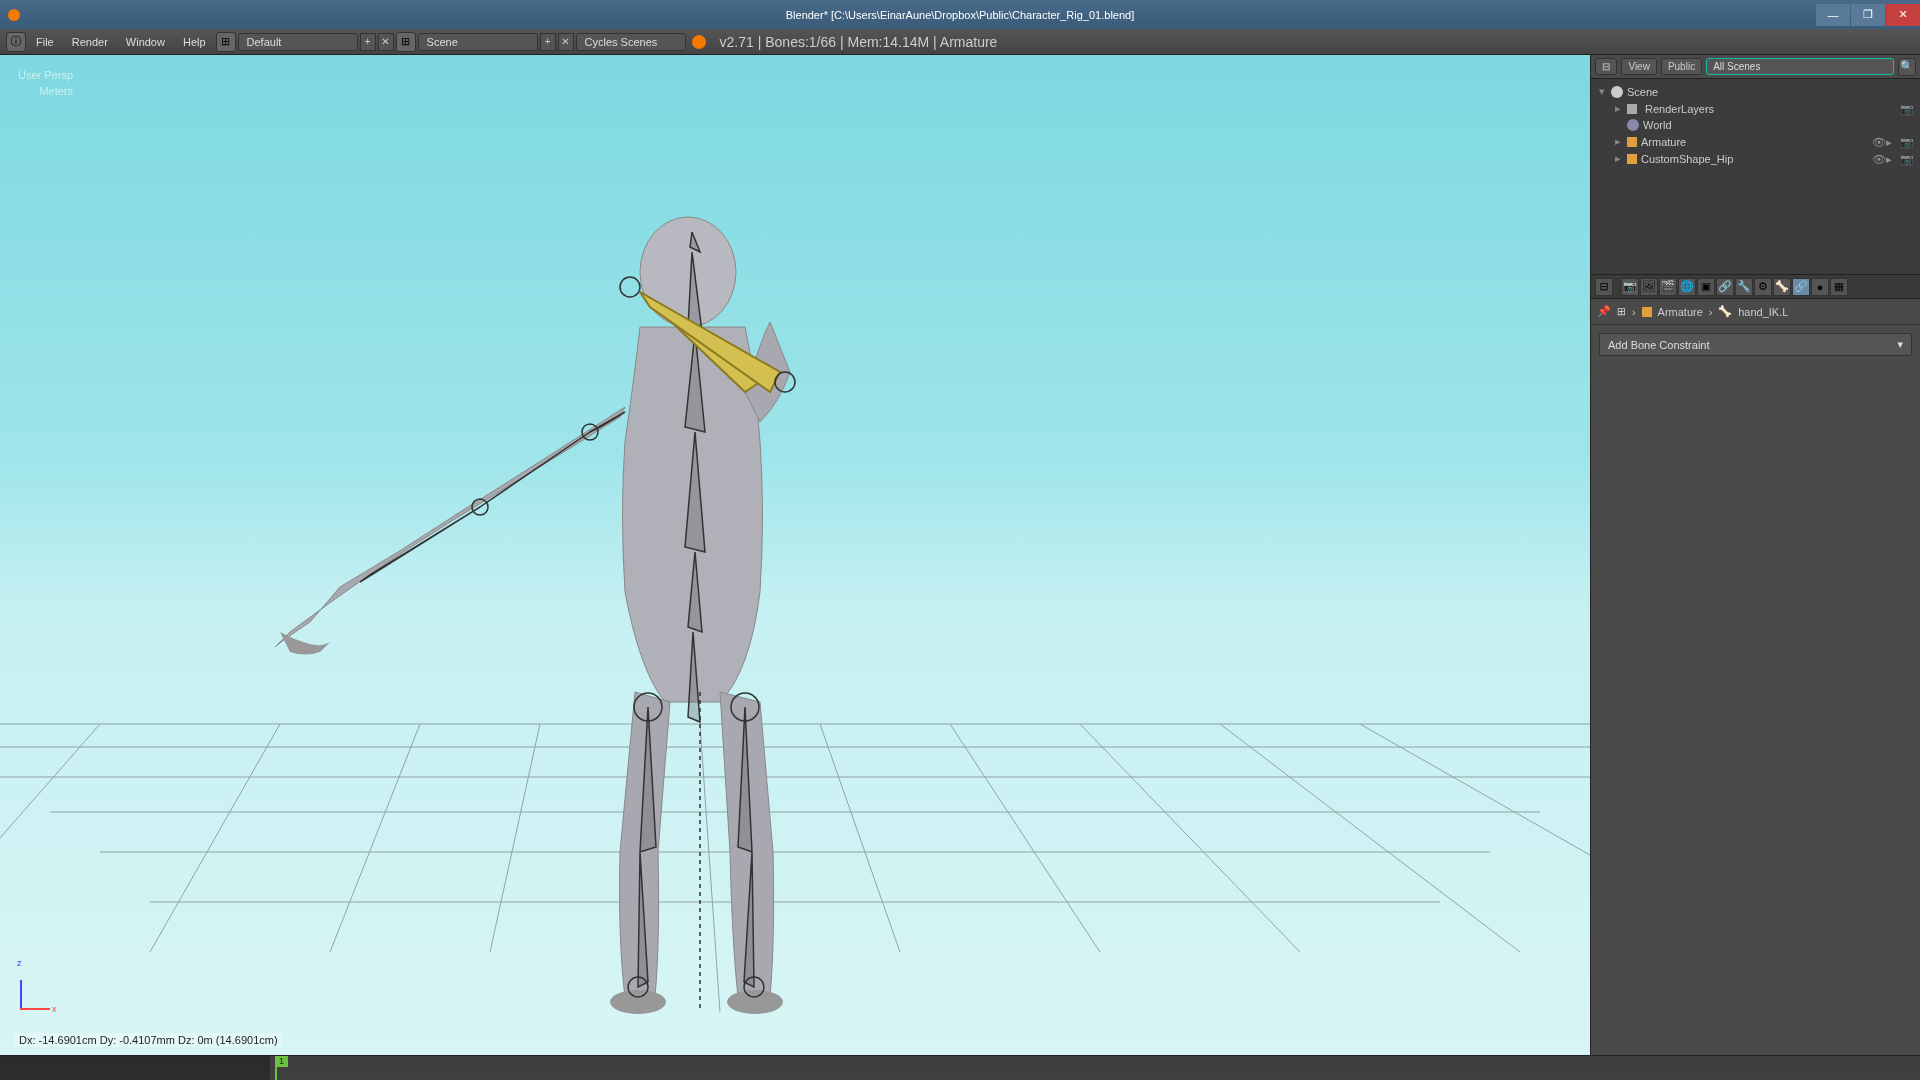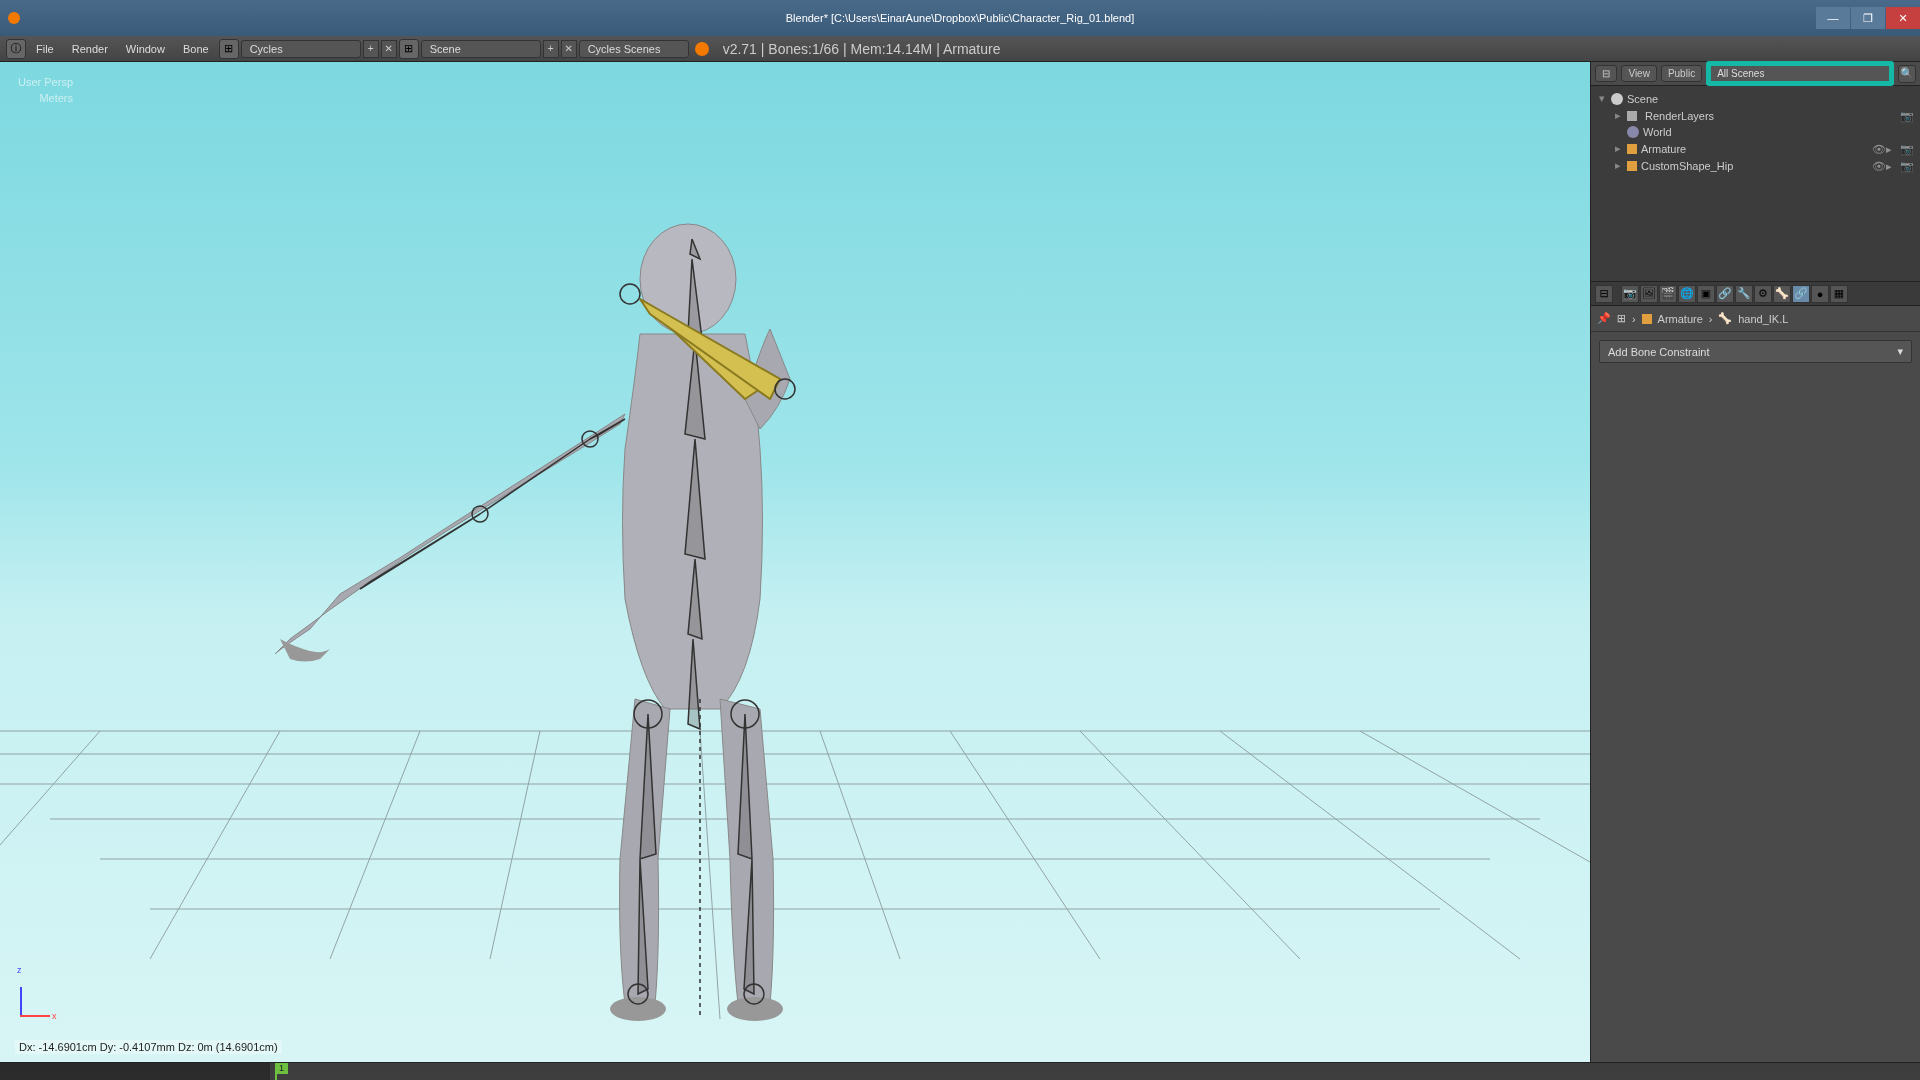--- a/index.html
+++ b/index.html
@@ -1,19 +1,19 @@
 <!DOCTYPE html>
 <html><head>
   <meta charset="utf-8">
   <style>
     * { margin: 0; padding: 0; box-sizing: border-box; font-family: Arial, sans-serif; font-size: 11px; }
     body { width: 1920px; height: 1080px; overflow: hidden; background: #727272; }
     
     
-    .title-bar { height: 36px; background: linear-gradient(#4a6a8a, #3a5a7a); display: flex; align-items: center; justify-content: center; position: relative; color: #fff; }
+    .title-bar { height: 29px; background: linear-gradient(#4a6a8a, #3a5a7a); display: flex; align-items: center; justify-content: center; position: relative; color: #fff; }
     .title-bar .blender-icon { position: absolute; left: 8px; width: 12px; height: 12px; background: #f57900; border-radius: 50%; }
     .title-bar .win-controls { position: absolute; right: 0; display: flex; }
     .title-bar .win-btn { width: 34px; height: 22px; background: #5a7a9a; display: flex; align-items: center; justify-content: center; color: #fff; margin-left: 1px; cursor: pointer; }
     .title-bar .win-btn.close { background: #c74040; }
     
     
     .menu-bar { height: 26px; background: linear-gradient(#555, #444); display: flex; align-items: center; padding: 0 6px; gap: 2px; border-bottom: 1px solid #222; }
     .menu-bar .icon-btn { width: 20px; height: 20px; background: #666; border: 1px solid #333; border-radius: 3px; display: flex; align-items: center; justify-content: center; cursor: pointer; }
     .menu-bar .menu-item { padding: 4px 8px; color: #ddd; cursor: pointer; }
     .menu-bar .dropdown { background: #555; border: 1px solid #333; border-radius: 3px; padding: 2px 8px; color: #ddd; min-width: 80px; height: 18px; display: flex; align-items: center; }
@@ -34,21 +34,21 @@
     .axis-widget .x-label { position: absolute; bottom: -4px; left: 32px; color: #ff4444; font-size: 9px; }
     .transform-readout { position: absolute; bottom: 8px; left: 15px; color: #222; font-size: 11px; background: rgba(255,255,255,0.3); padding: 1px 4px; }
     
     
     .right-panel { width: 330px; background: #4a4a4a; display: flex; flex-direction: column; border-left: 1px solid #222; }
     
     
     .outliner { height: 220px; background: #3c3c3c; border-bottom: 1px solid #222; display: flex; flex-direction: column; }
     .outliner-header { height: 24px; background: #4a4a4a; display: flex; align-items: center; padding: 0 4px; gap: 4px; border-bottom: 1px solid #222; }
     .outliner-header .btn { padding: 2px 6px; background: #555; border: 1px solid #333; border-radius: 3px; color: #ccc; cursor: pointer; font-size: 10px; }
-    .outliner-header .dropdown { background: #555; border: 5px solid #14b8a6; border-radius: 3px; padding: 2px 6px; color: #ddd; flex: 1; font-size: 10px; }
+    .outliner-header .dropdown { background: #555; border: 1px solid #14b8a6; border-radius: 3px; padding: 2px 6px; color: #ddd; flex: 1; font-size: 10px; }
     .outliner-header .search-icon { width: 18px; height: 18px; background: #555; border: 1px solid #333; border-radius: 3px; display: flex; align-items: center; justify-content: center; }
     .outliner-tree { flex: 1; padding: 4px; overflow-y: auto; }
     .tree-item { display: flex; align-items: center; padding: 2px 4px; color: #ccc; cursor: pointer; }
     .tree-item .expand { width: 12px; color: #888; }
     .tree-item .icons-right { margin-left: auto; display: flex; gap: 2px; }
     .tree-item .icons-right span { width: 12px; height: 12px; opacity: 0.6; }
     .tree-item.level-0 { padding-left: 4px; }
     .tree-item.level-1 { padding-left: 20px; }
     
     
@@ -82,23 +82,23 @@
     <div class="win-btn">❐</div>
     <div class="win-btn close">✕</div>
   </div>
 </div>
 
 <div class="menu-bar">
   <div class="icon-btn">ⓘ</div>
   <span class="menu-item">File</span>
   <span class="menu-item">Render</span>
   <span class="menu-item">Window</span>
-  <span class="menu-item">Bone</span>
+  <span class="menu-item">Help</span>
   <div class="icon-btn">⊞</div>
-  <div class="dropdown" style="width:120px">Cycles</div>
+  <div class="dropdown" style="width:120px">Default</div>
   <div class="small-btn">+</div>
   <div class="small-btn">✕</div>
   <div class="icon-btn">⊞</div>
   <div class="dropdown" style="width:120px">Scene</div>
   <div class="small-btn">+</div>
   <div class="small-btn">✕</div>
   <div class="dropdown" style="width:110px">Cycles Scenes</div>
   <span class="orange-dot"></span>
   <span class="status-text">v2.71 | Bones:1/66 | Mem:14.14M | Armature</span>
 </div>

